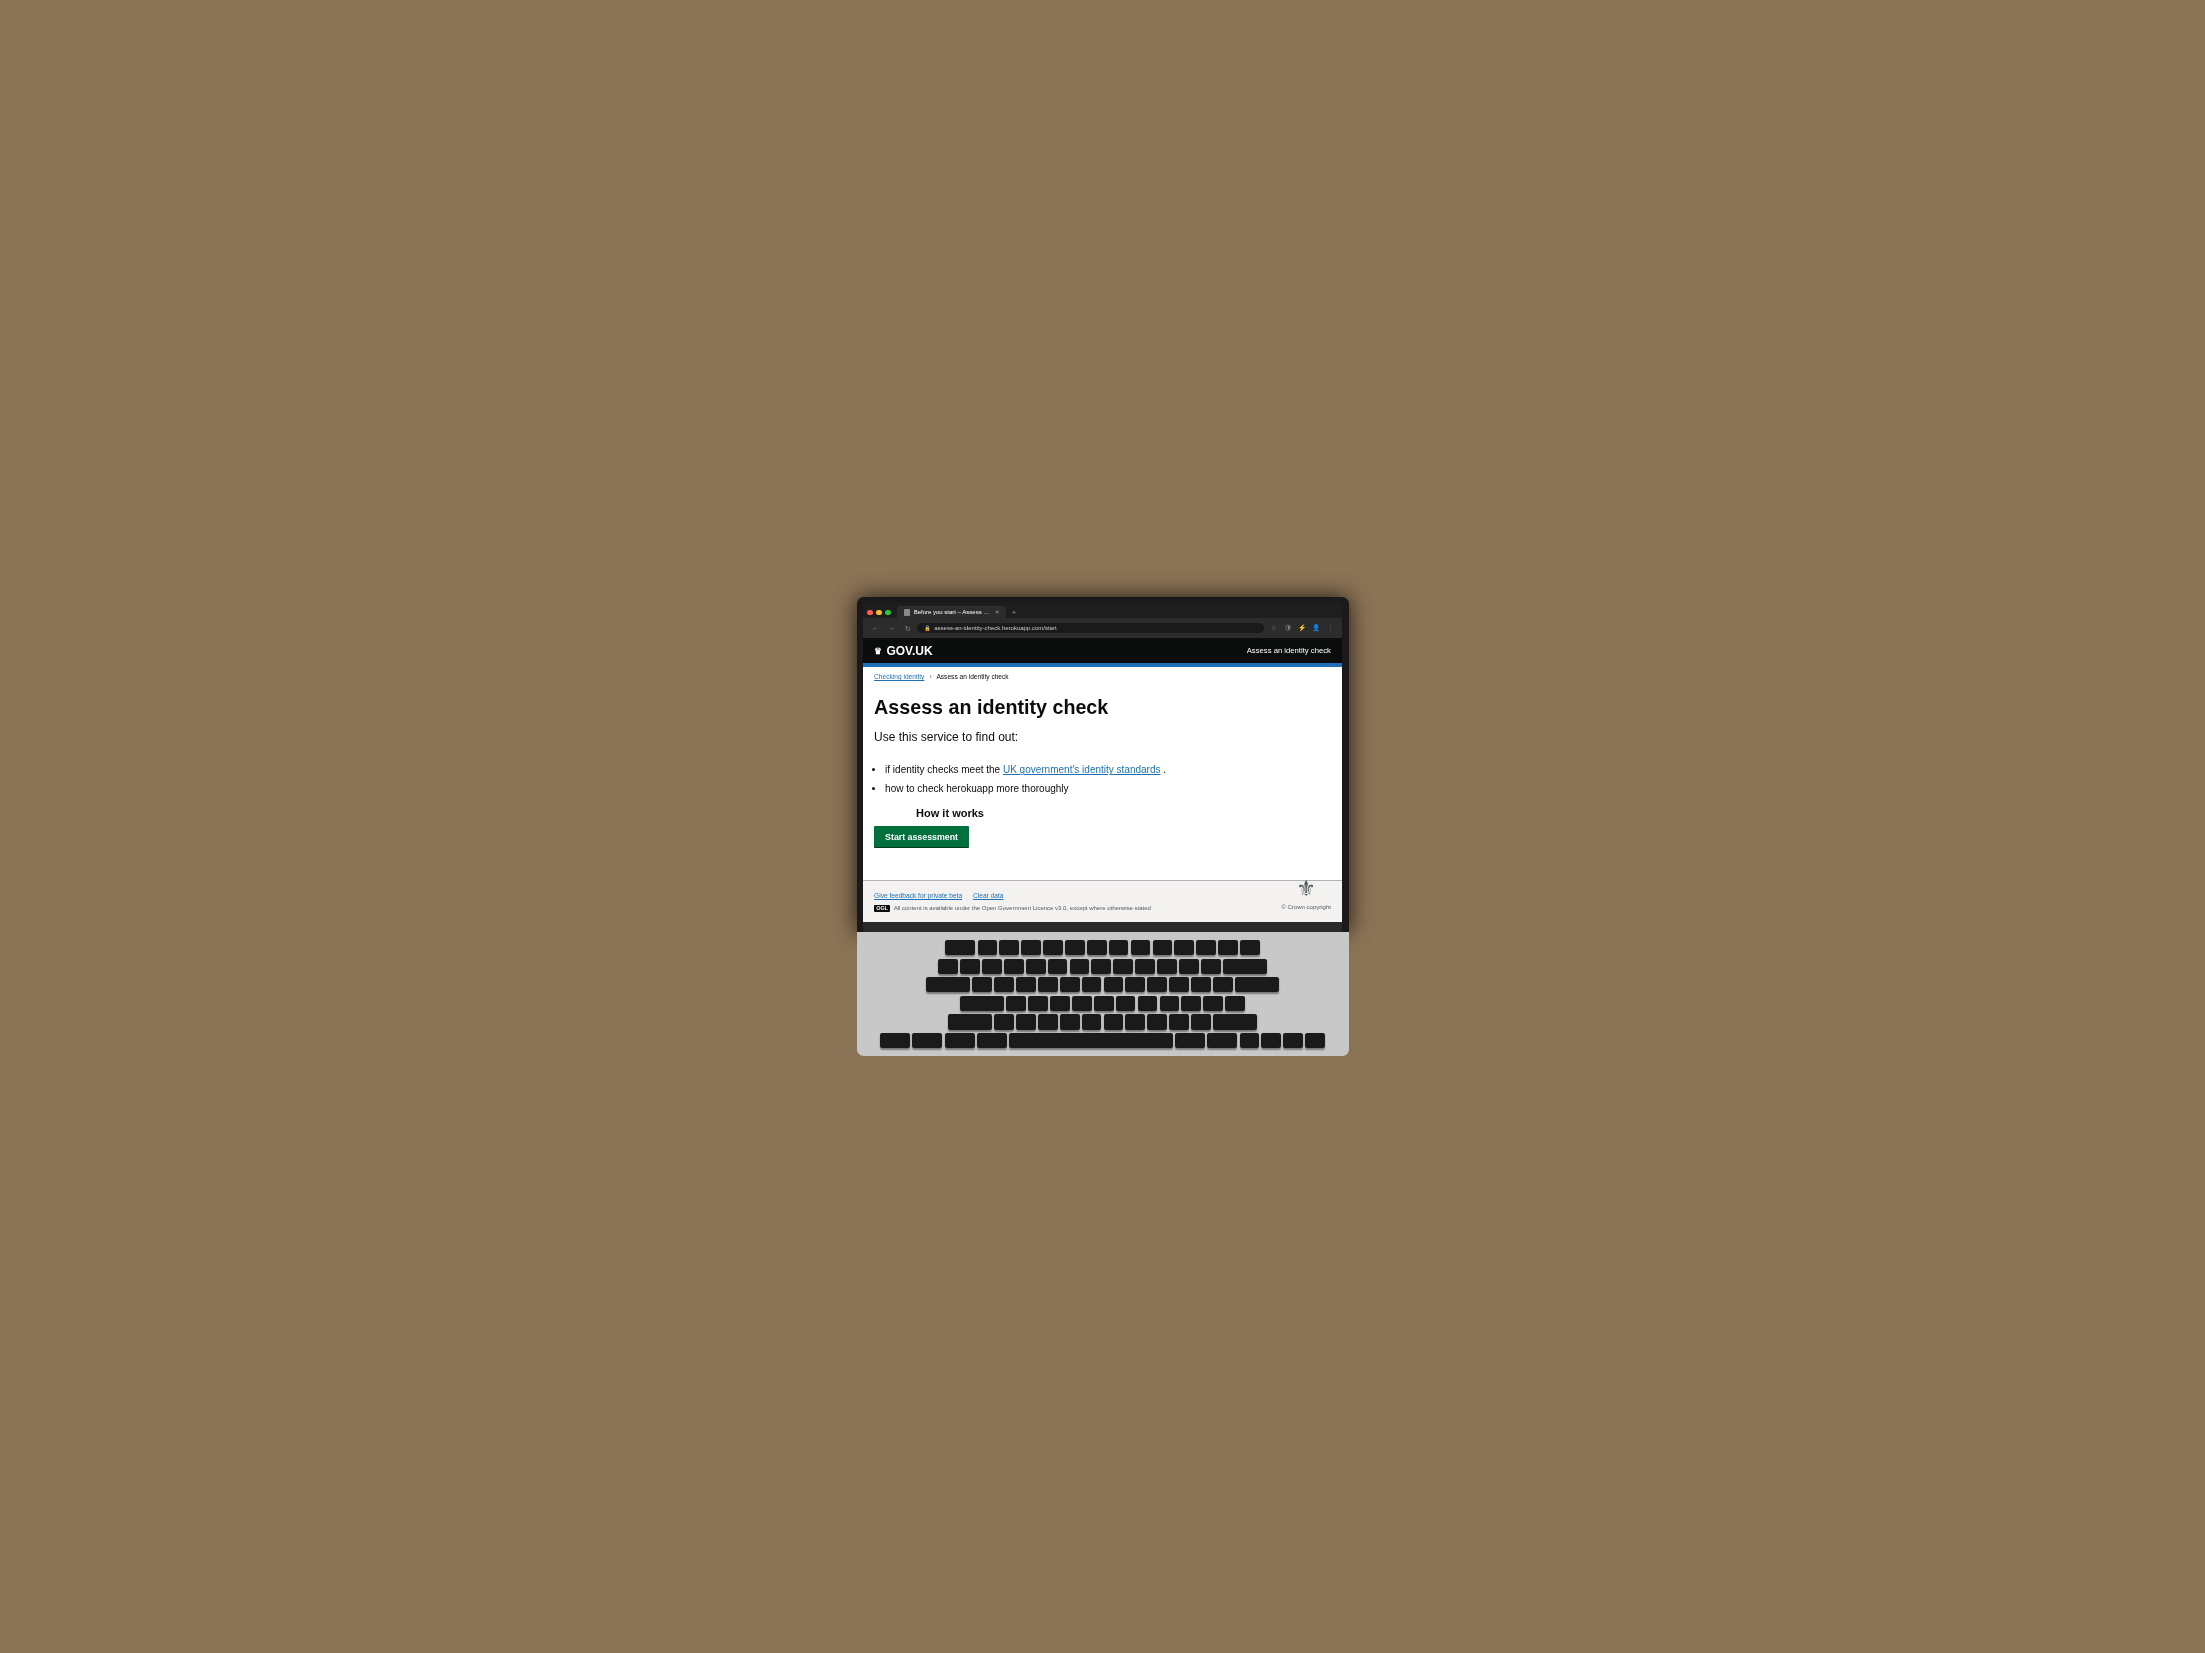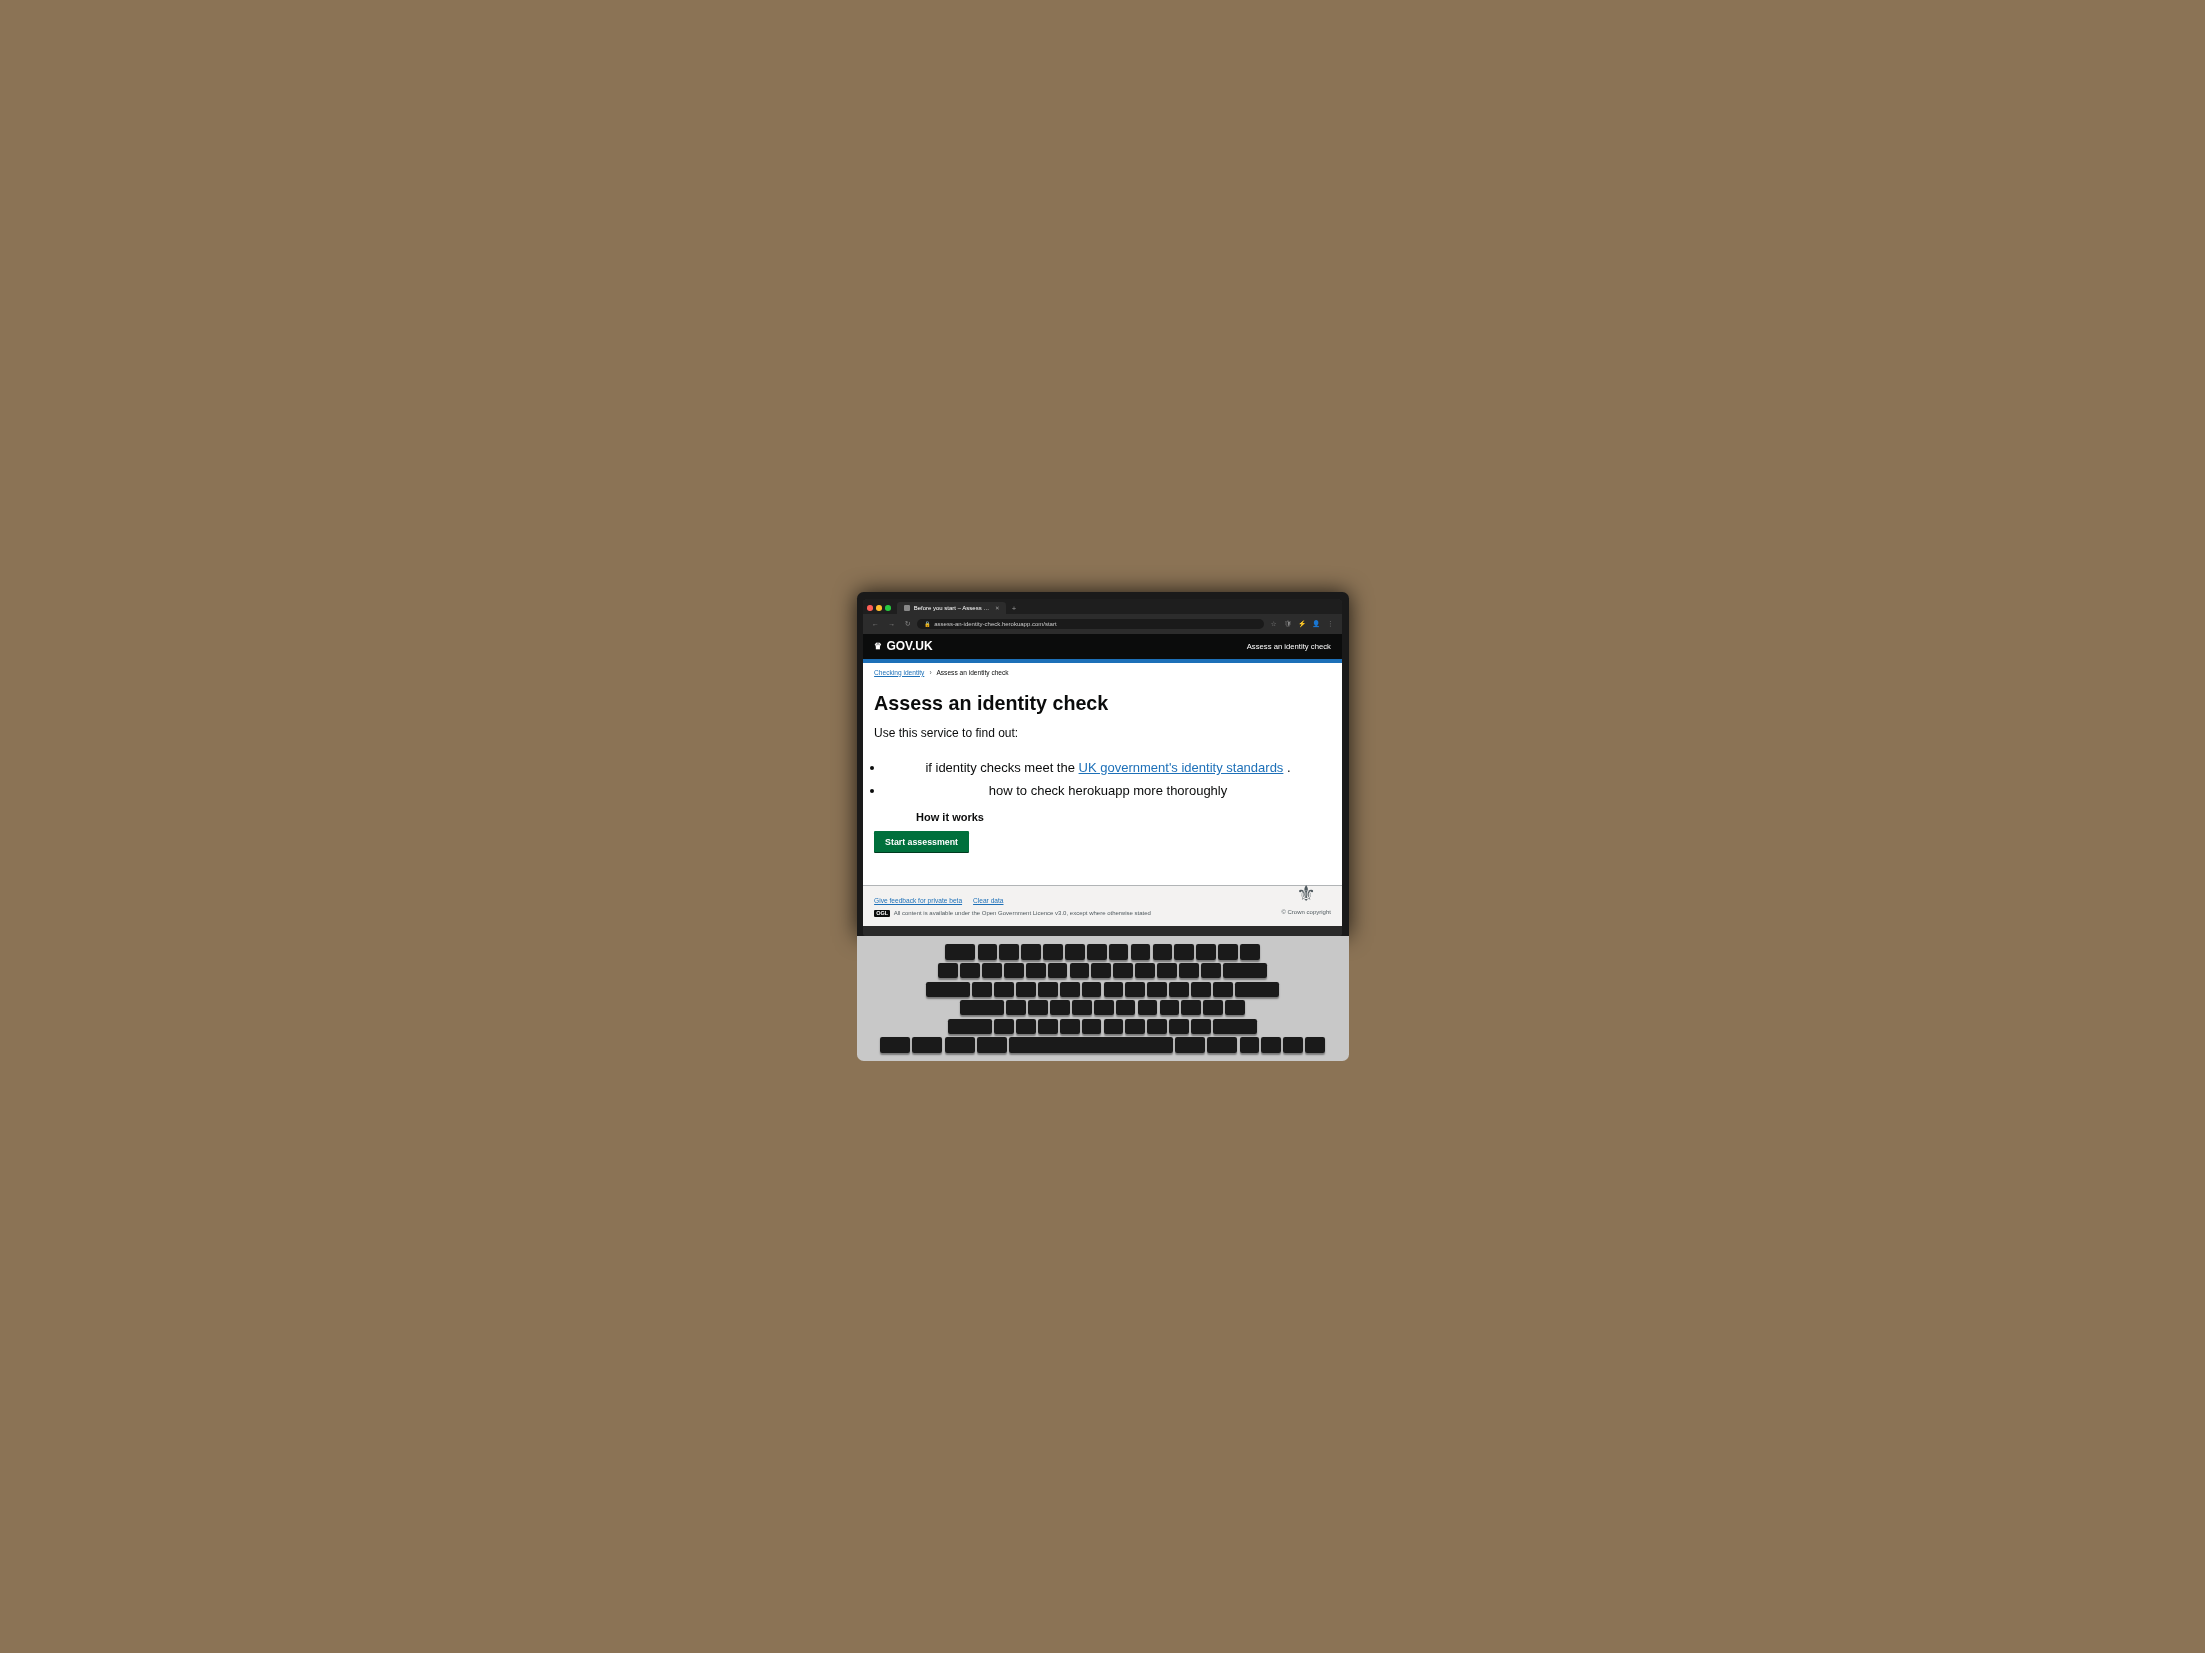--- a/index.html
+++ b/index.html
@@ -238,25 +238,24 @@
       color: #0b0c0c;
       margin-bottom: 18px;
     }
 
     .bullet-list {
       margin-left: 11px;
       margin-bottom: 11px;
     }
 
     .bullet-list li {
-      font-size: 13px;
+      font-size: 10px;
       color: #0b0c0c;
       margin-bottom: 3.3px;
       line-height: 1.5;
-      text-align: center;
     }
 
     .bullet-list a {
       color: #1d70b8;
       text-decoration: underline;
     }
 
     .how-it-works-title {
       font-size: 11px;
       font-weight: bold;

